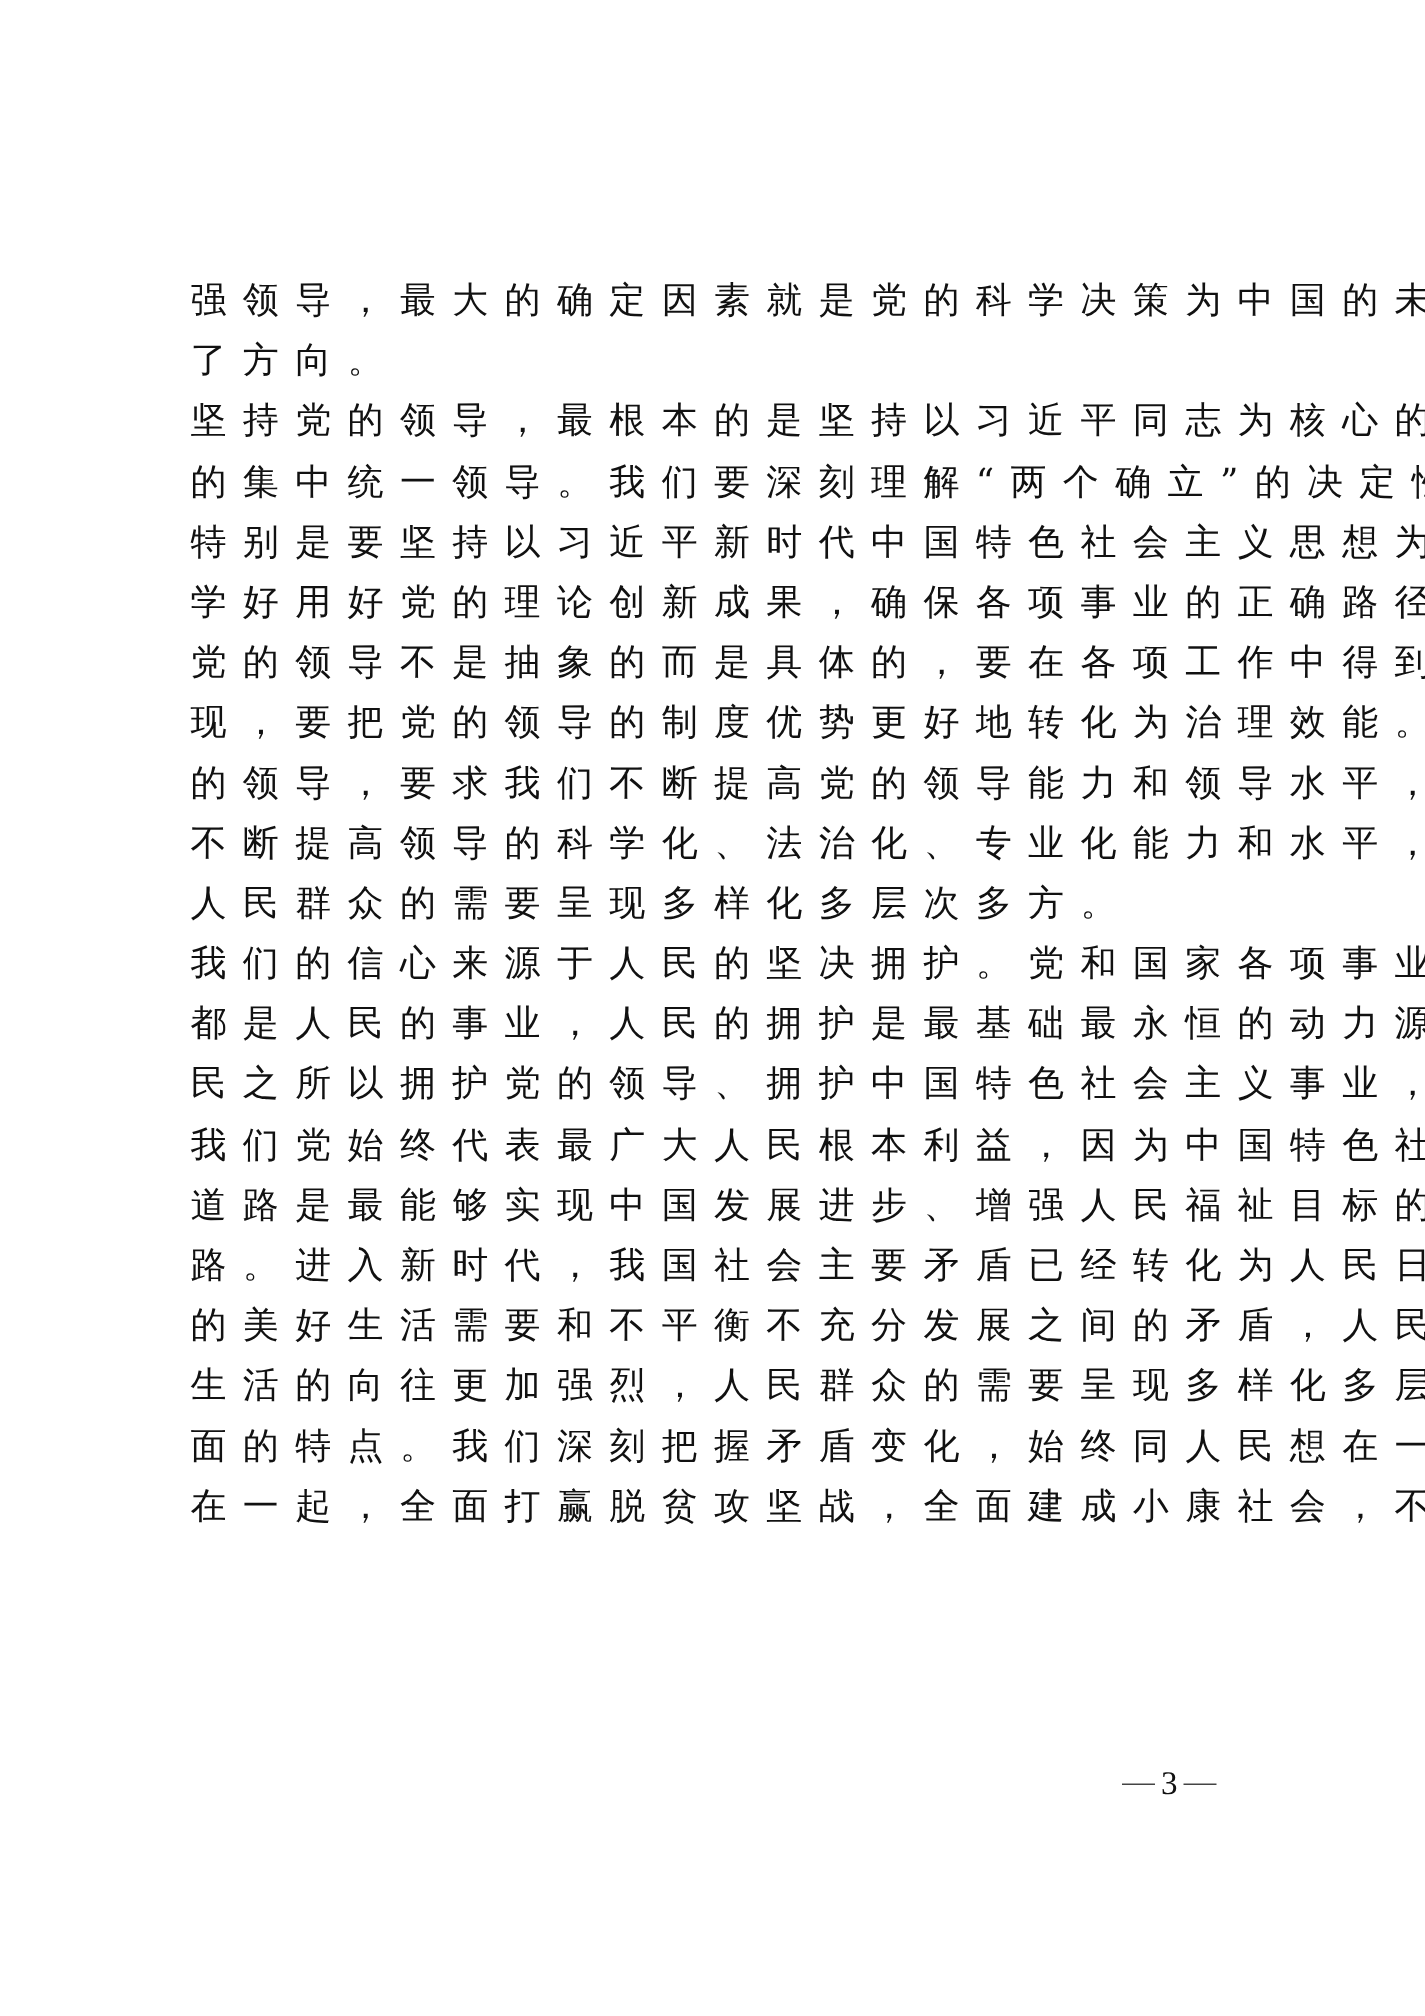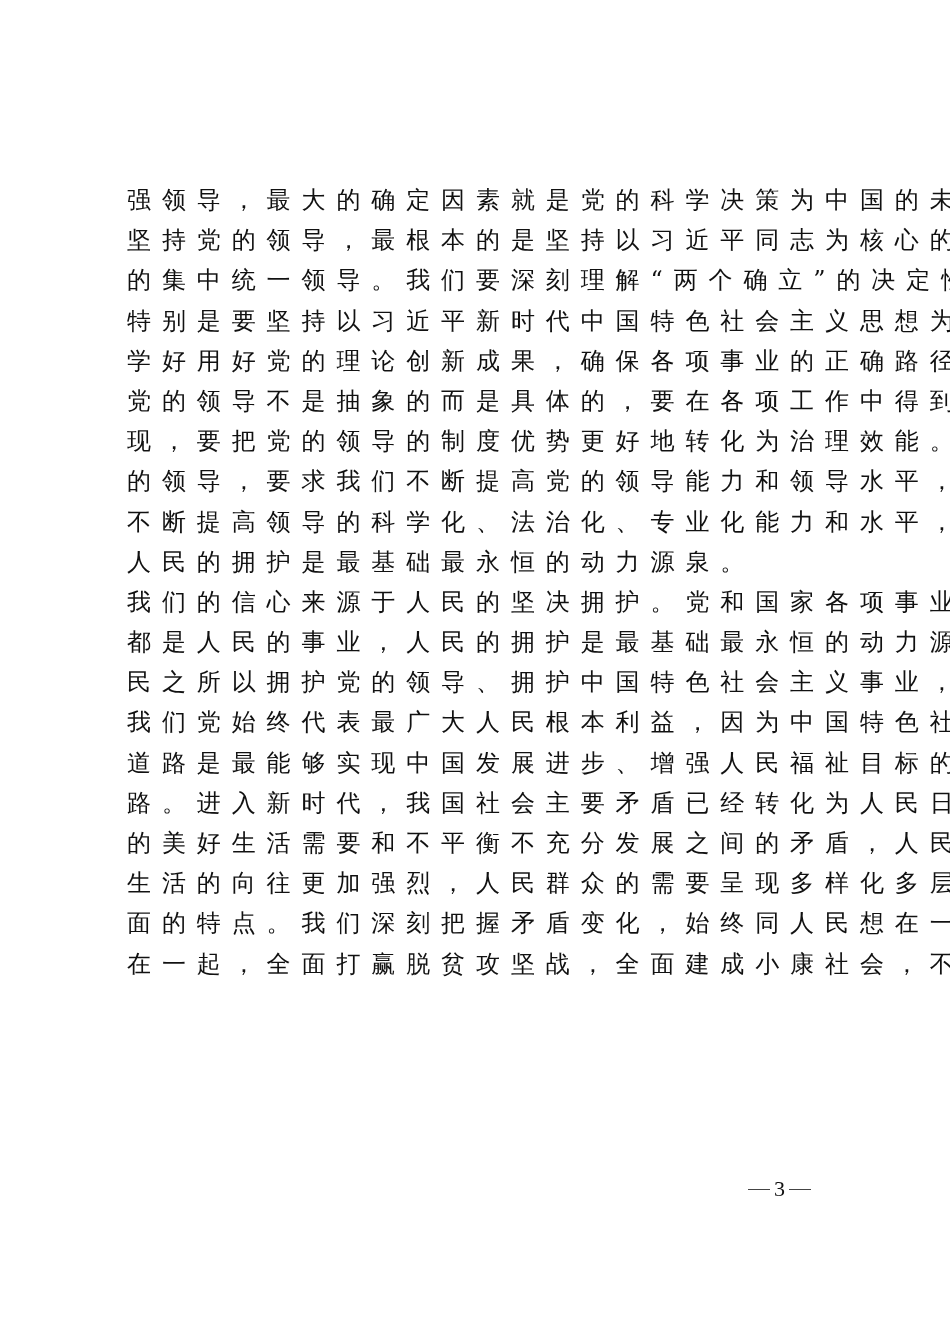--- a/index.html
+++ b/index.html
@@ -52,29 +52,30 @@
       height: 0;
       border-top: 1.5px solid #444;
     }
   </style>
 </head>
 <body>
 
 <div class="page">
   <div class="body-text">
     <div class="line">强领导，最大的确定因素就是党的科学决策为中国的未来指明</div>
+    <div class="line">了方向。</div>
     <div class="line">坚持党的领导，最根本的是坚持以习近平同志为核心的党中央</div>
     <div class="line">的集中统一领导。我们要深刻理解“两个确立”的决定性意义，</div>
     <div class="line">特别是要坚持以习近平新时代中国特色社会主义思想为指引，</div>
     <div class="line">学好用好党的理论创新成果，确保各项事业的正确路径和方向。</div>
     <div class="line">党的领导不是抽象的而是具体的，要在各项工作中得到充分体</div>
     <div class="line">现，要把党的领导的制度优势更好地转化为治理效能。坚持党</div>
     <div class="line">的领导，要求我们不断提高党的领导能力和领导水平，我们要</div>
     <div class="line">不断提高领导的科学化、法治化、专业化能力和水平，推动中</div>
-    <div class="line">人民的拥护是最基础最永恒的动力源泉。</div>
+    <div class="line">人民群众的需要呈现多样化多层次多方。</div>
     <div class="line">我们的信心来源于人民的坚决拥护。党和国家各项事业说到底</div>
     <div class="line">都是人民的事业，人民的拥护是最基础最永恒的动力源泉。人</div>
     <div class="line">民之所以拥护党的领导、拥护中国特色社会主义事业，是因为</div>
     <div class="line">我们党始终代表最广大人民根本利益，因为中国特色社会主义</div>
     <div class="line">道路是最能够实现中国发展进步、增强人民福祉目标的正确道</div>
     <div class="line">路。进入新时代，我国社会主要矛盾已经转化为人民日益增长</div>
     <div class="line">的美好生活需要和不平衡不充分发展之间的矛盾，人民对美好</div>
     <div class="line">生活的向往更加强烈，人民群众的需要呈现多样化多层次多方</div>
     <div class="line">面的特点。我们深刻把握矛盾变化，始终同人民想在一起、干</div>
     <div class="line">在一起，全面打赢脱贫攻坚战，全面建成小康社会，不断为人</div>

